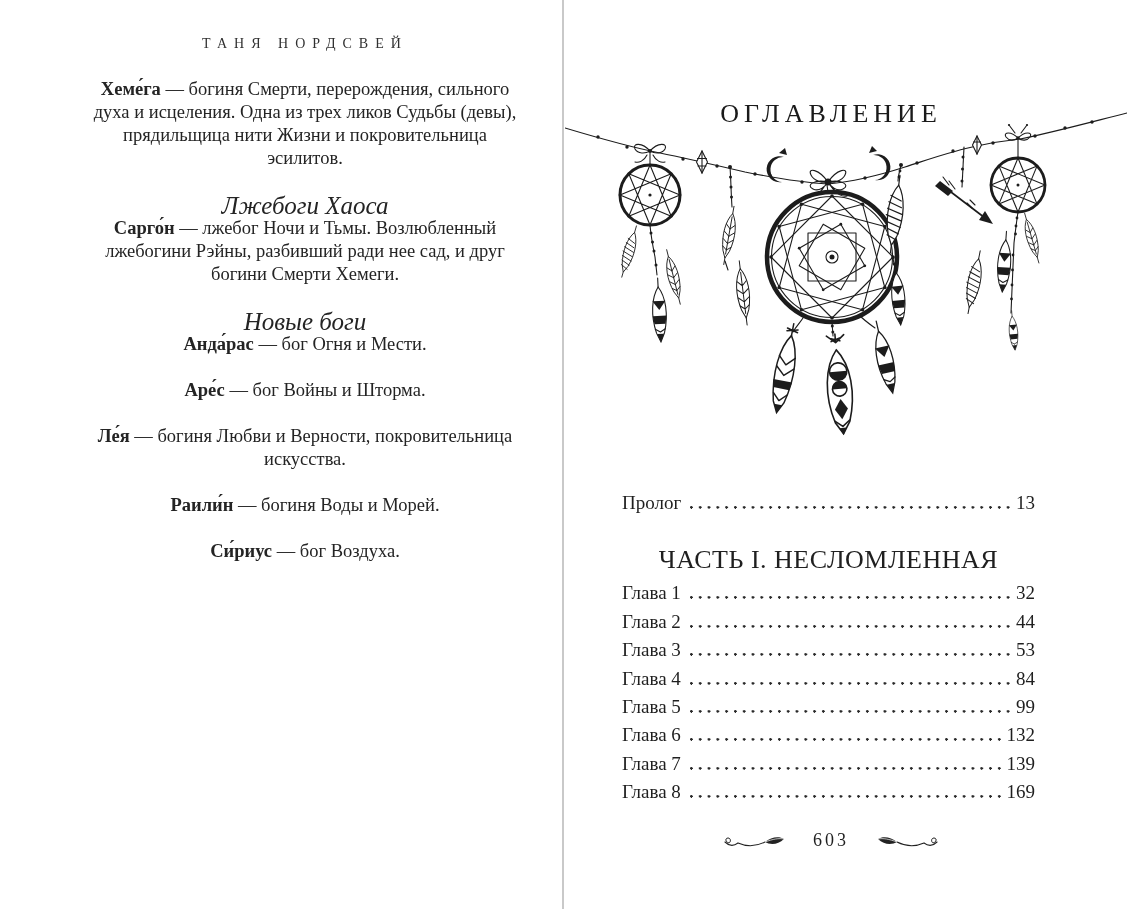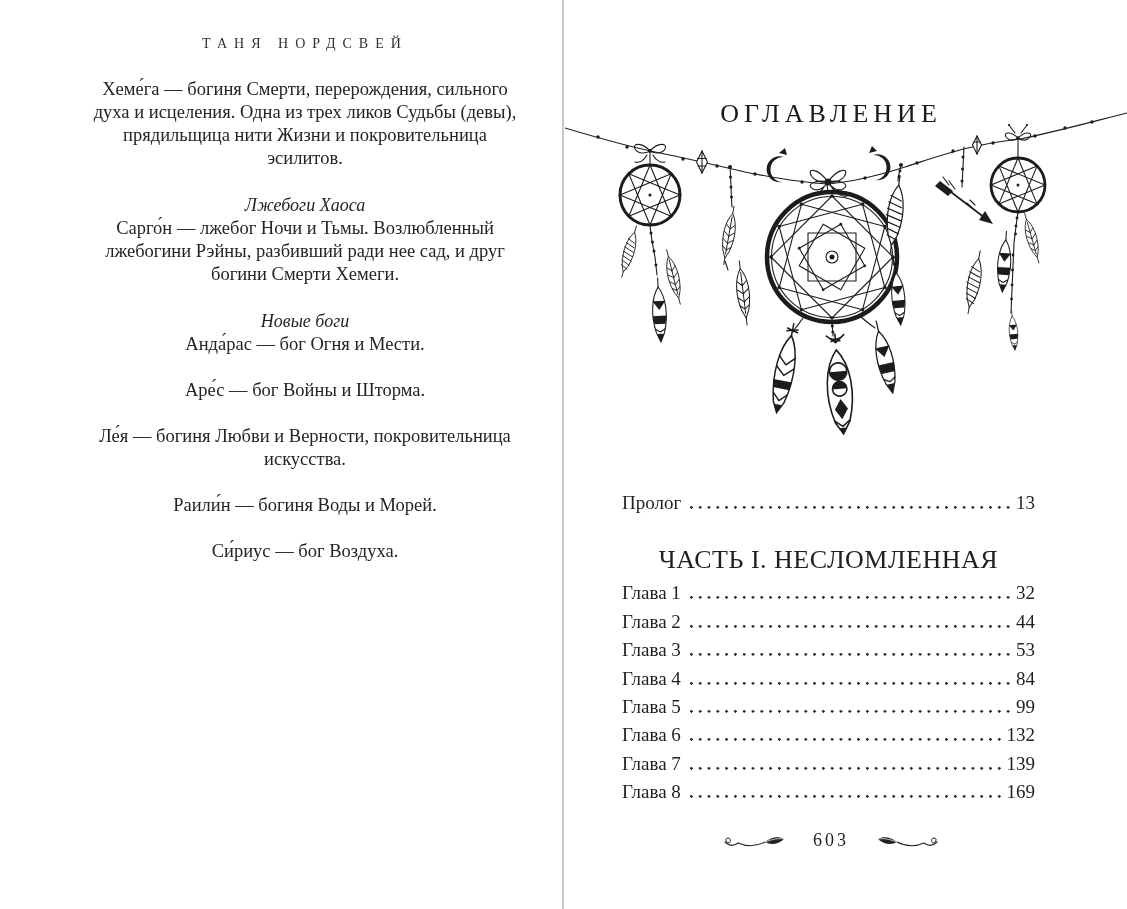--- a/index.html
+++ b/index.html
@@ -6,22 +6,22 @@
   .spread{position:relative;width:1127px;height:909px;background:#fff;overflow:hidden;
           font-family:"Liberation Serif",serif;color:#242424;}
   .gutter{position:absolute;left:562px;top:0;bottom:0;width:2px;background:#c9c9c9;}
 
   
   .page-left{position:absolute;left:0;top:0;width:563px;height:909px;
              padding:36px 38px 0 85px;box-sizing:border-box;}
   .running-header{text-align:center;font-size:14px;letter-spacing:7px;color:#303030;
                   margin:0 0 26px;font-weight:normal;white-space:nowrap;}
   .entry{font-size:18.5px;line-height:23px;margin:0 0 23px;text-align:center;}
-  .entry b{font-weight:normal;}
-  .group-heading{font-style:italic;font-size:18px;line-height:23px;margin:24px 0 0;text-align:center;}
+  .entry b{font-weight:bold;}
+  .group-heading{font-style:italic;font-size:25px;line-height:23px;margin:24px 0 0;text-align:center;}
 
   
   .page-right{position:absolute;left:565px;top:0;width:562px;height:909px;border-radius:20px;}
   .rp-title{position:absolute;top:99px;left:0;right:30px;margin:0;text-align:center;
             font-size:26px;letter-spacing:5px;font-weight:normal;color:#1a1a1a;white-space:nowrap;}
   .illustration{position:absolute;top:85px;left:0;}
   .toc{position:absolute;top:492px;left:57px;right:92px;font-size:19px;color:#1f1f1f;}
   .toc-row{display:flex;align-items:baseline;height:28.4px;}
   .toc-label{white-space:nowrap;}
   .leader{flex:1;height:3px;margin:0 4px 0 9px;

